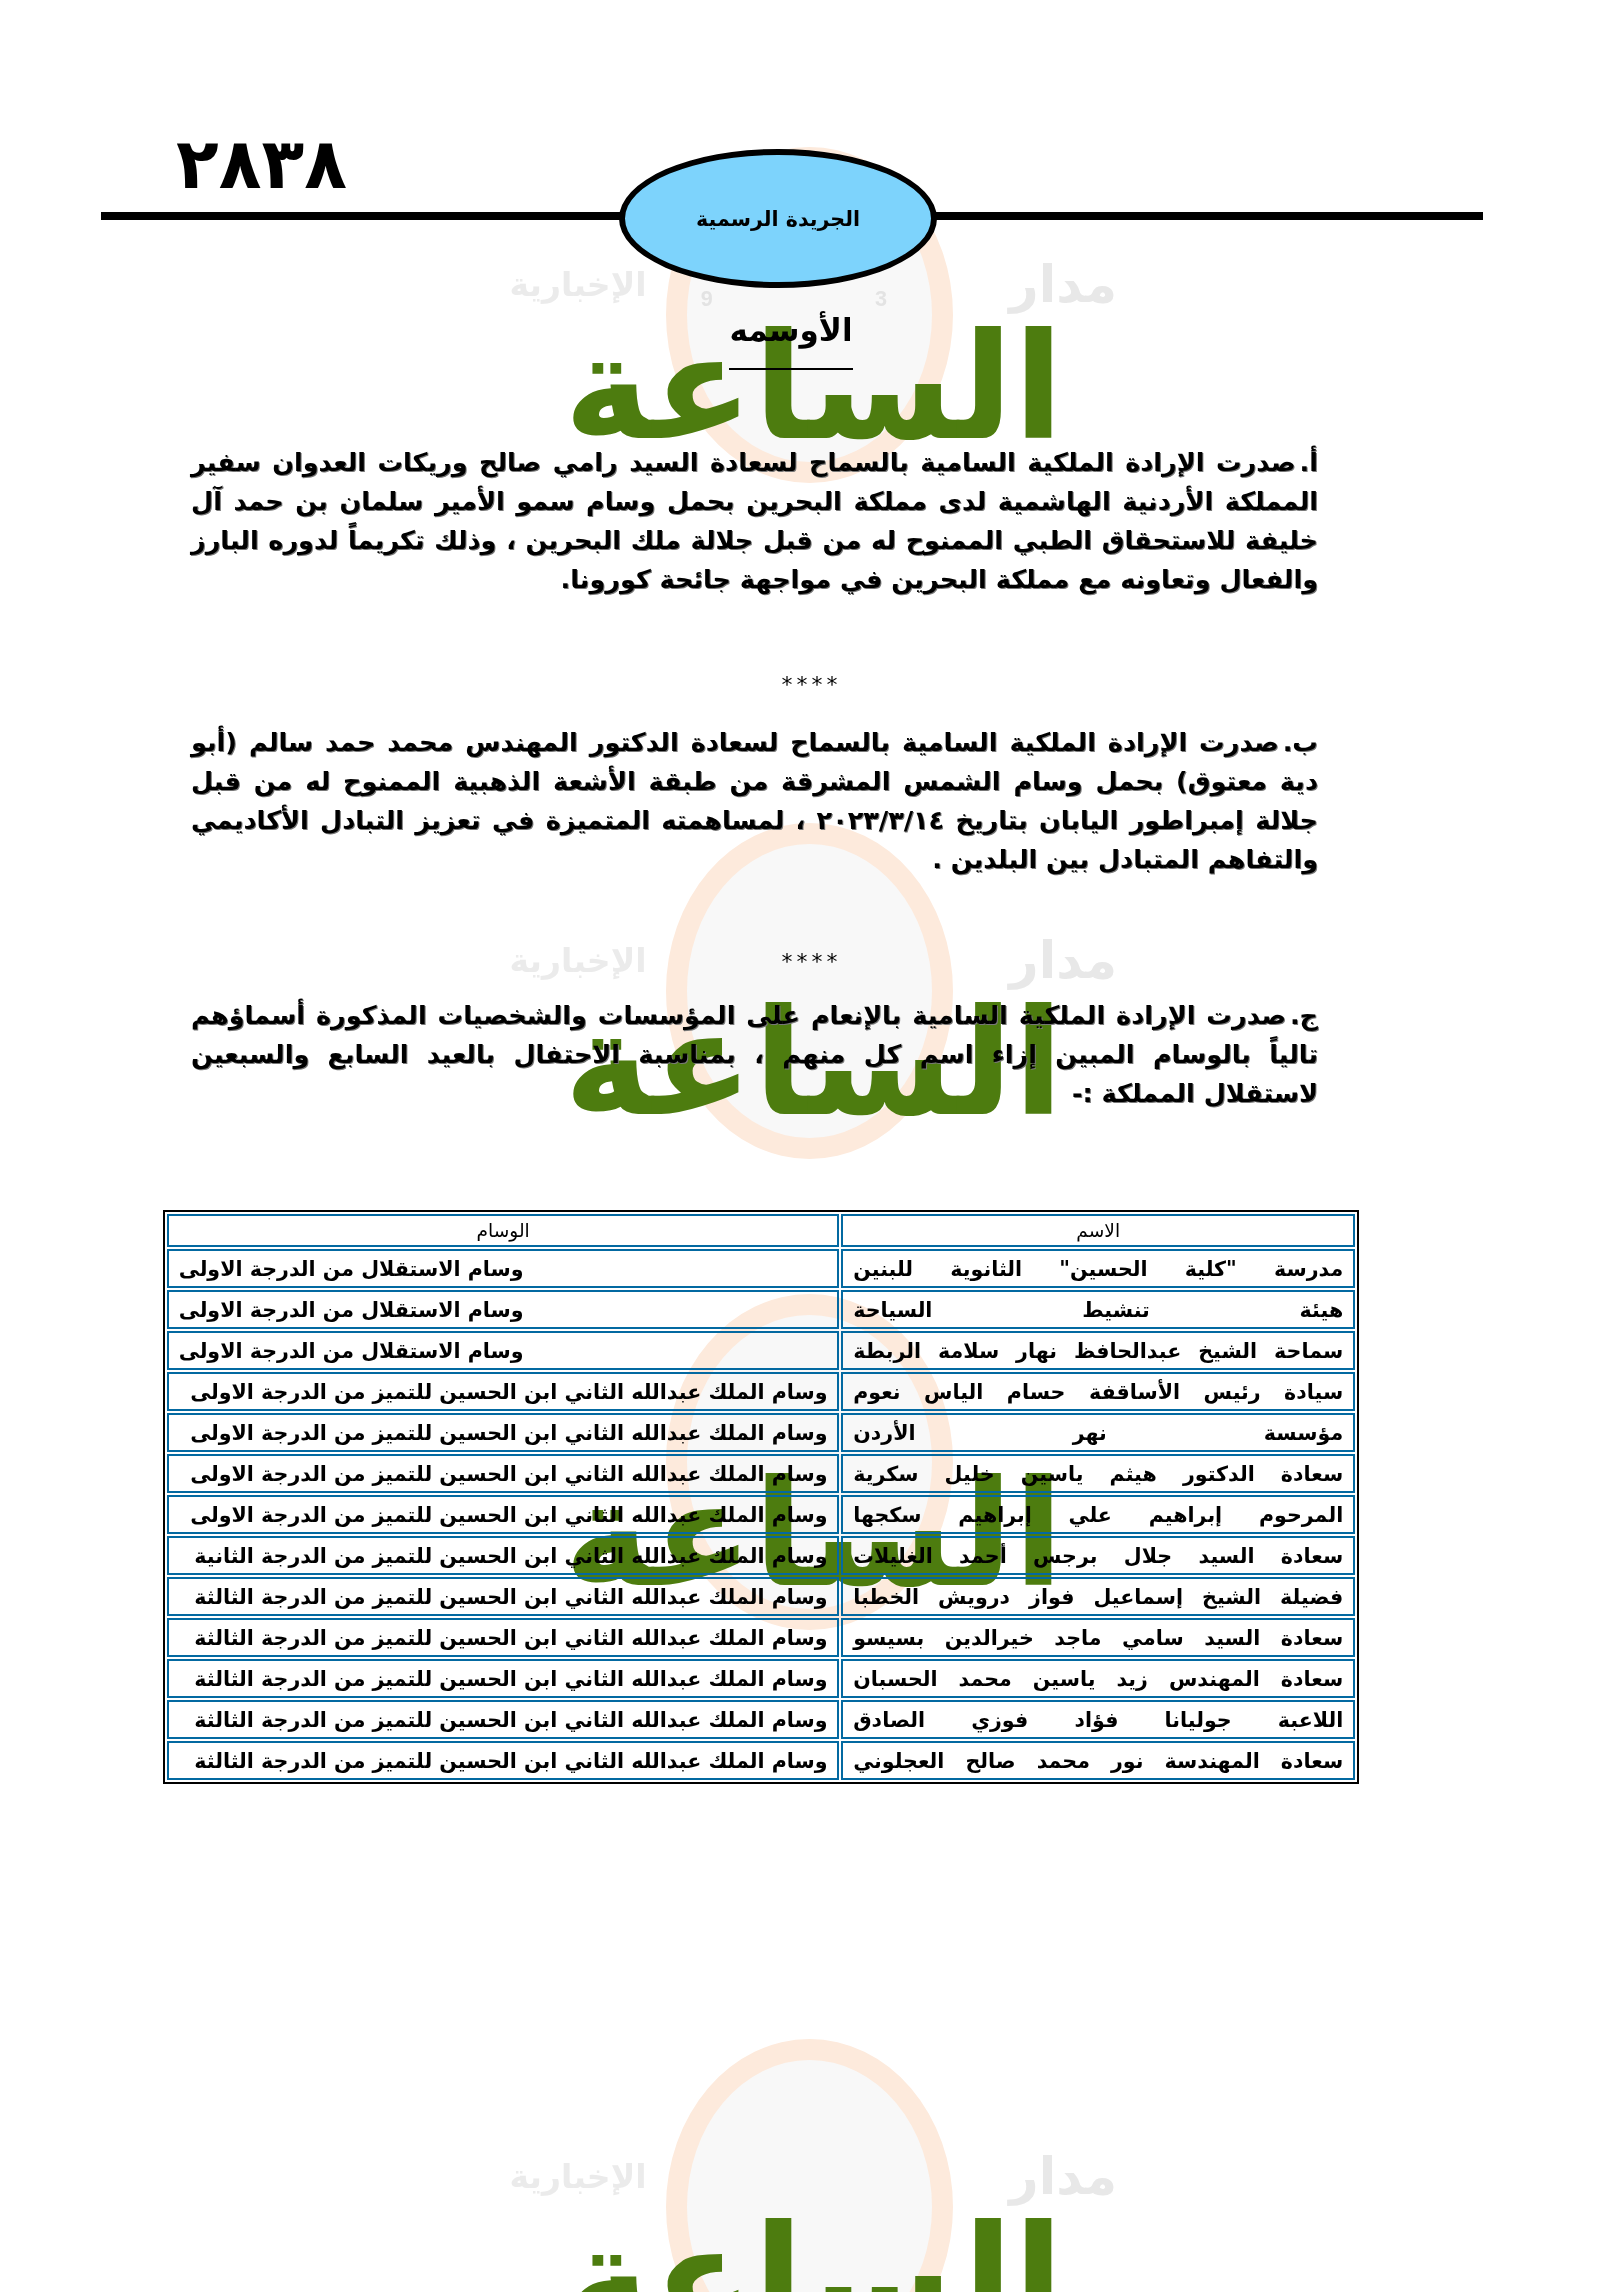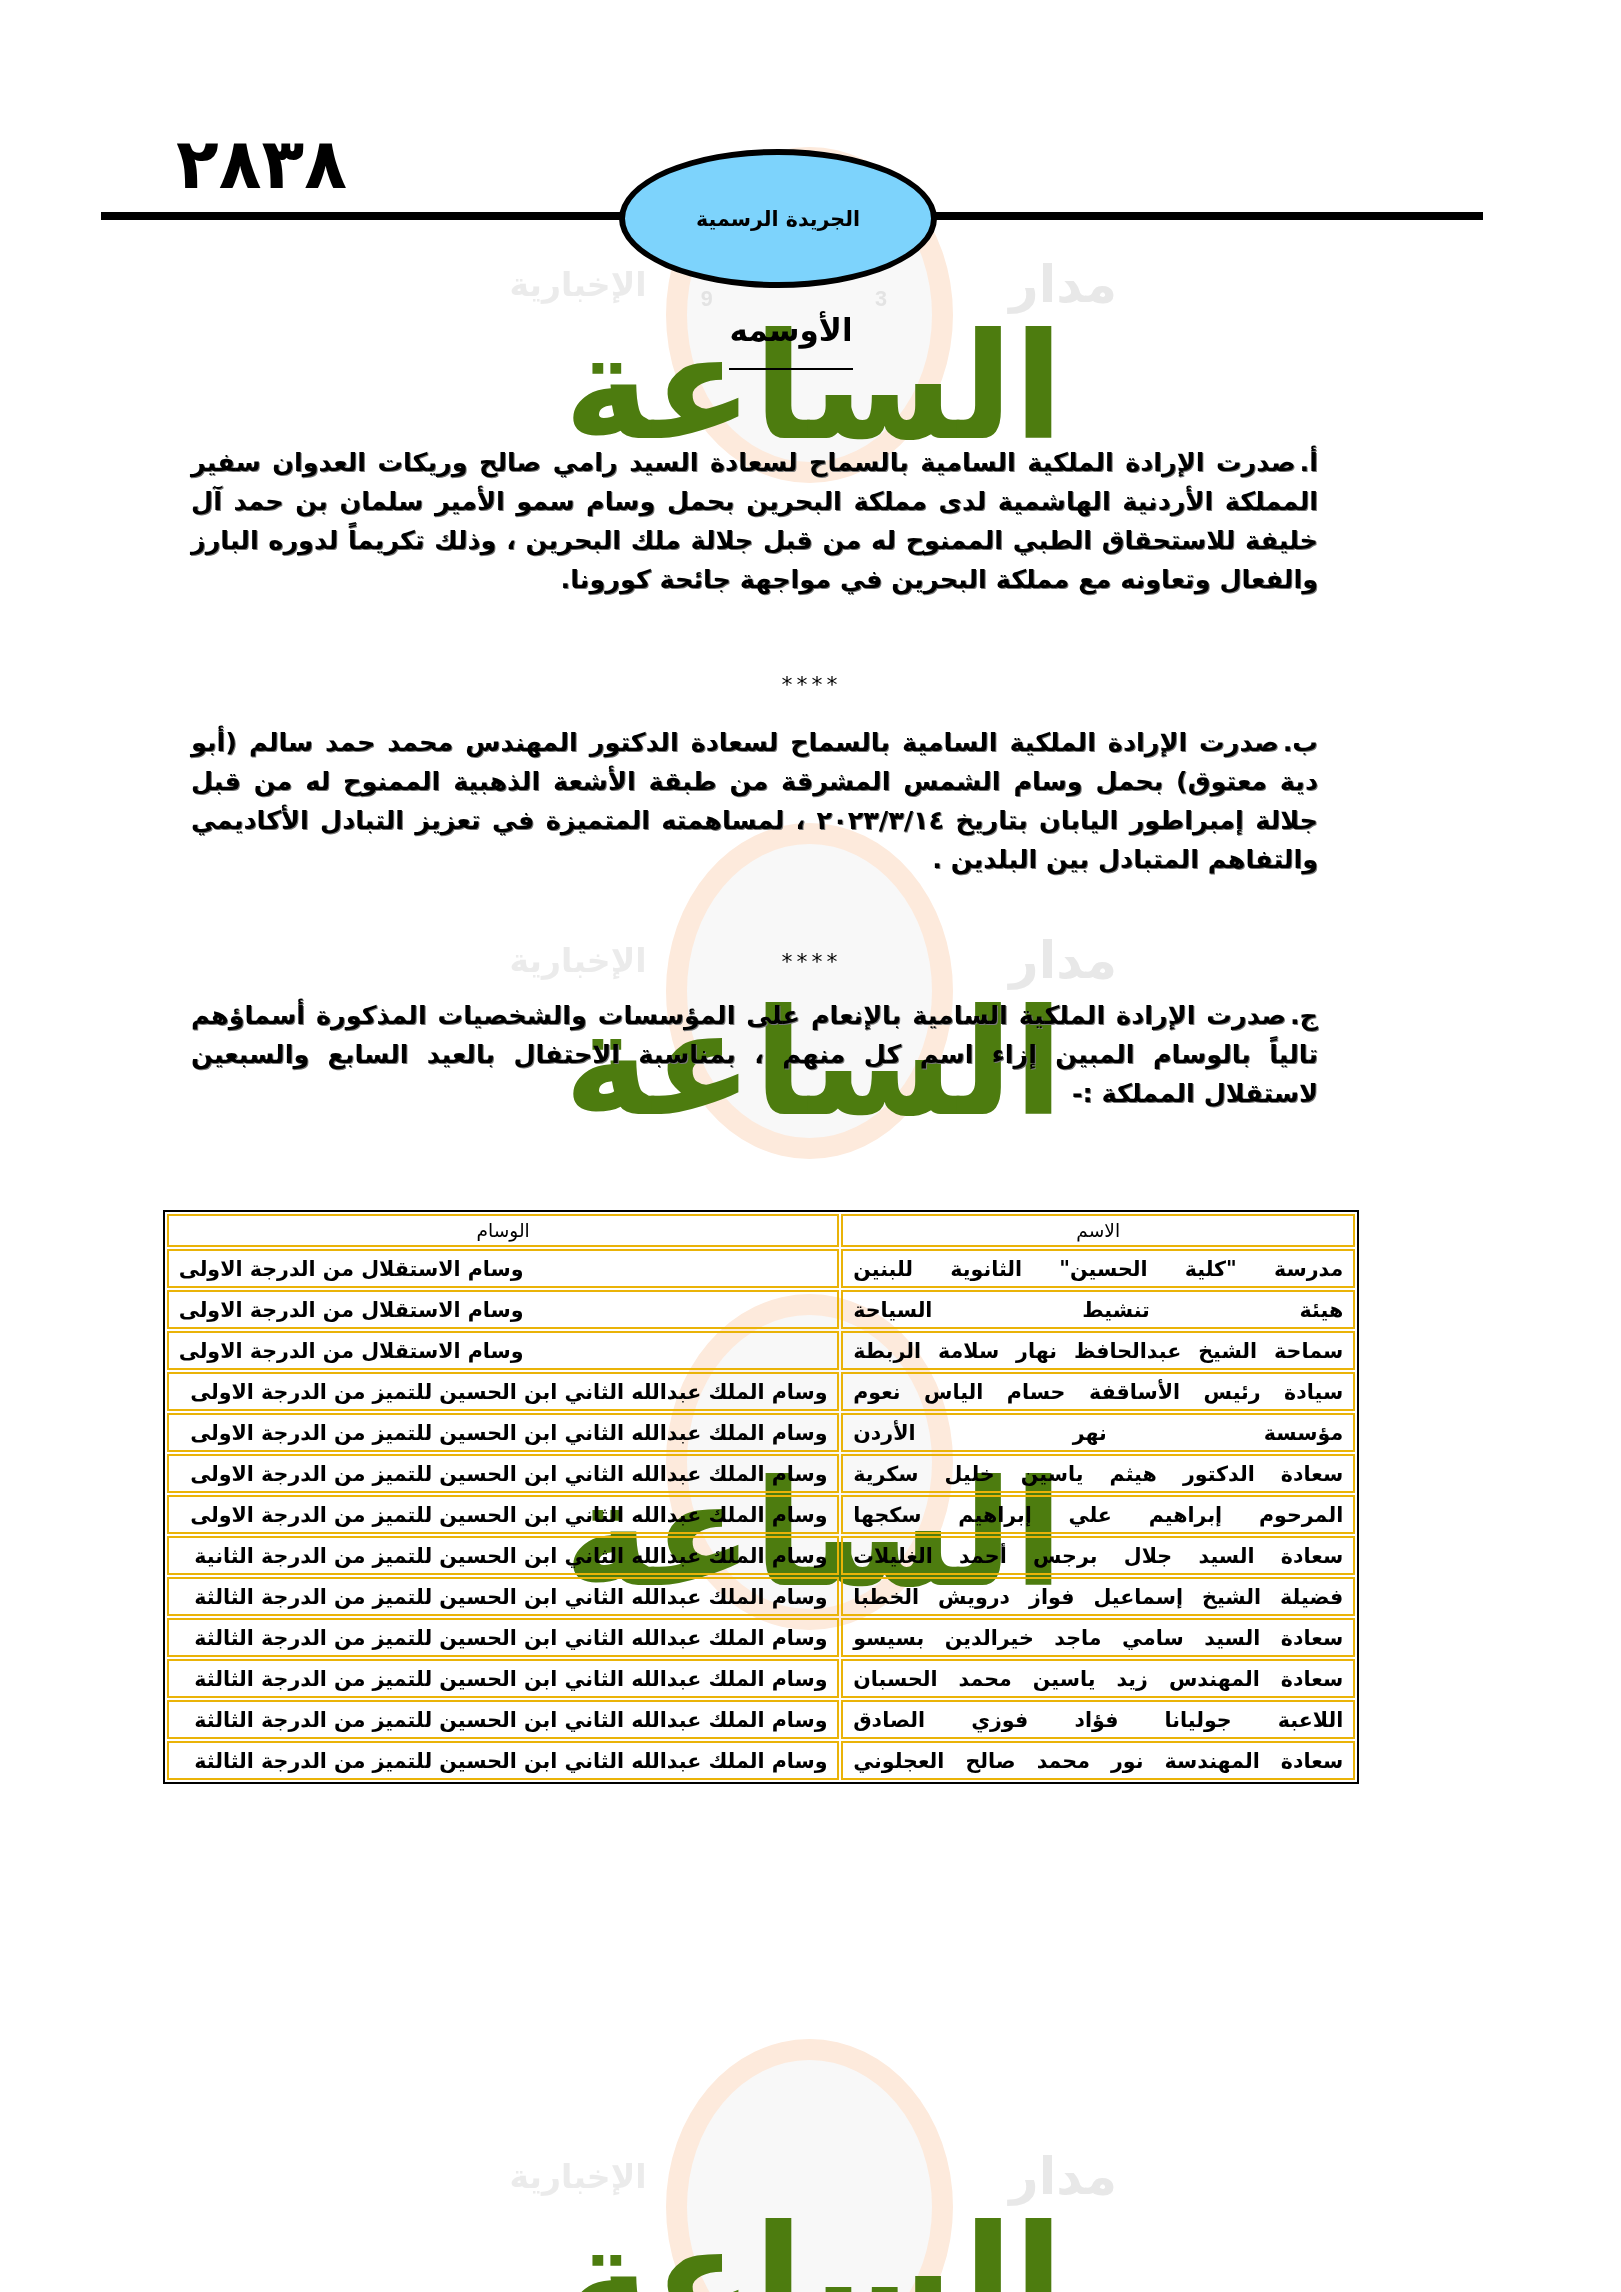--- a/index.html
+++ b/index.html
@@ -51,21 +51,21 @@
     .para .body { }
     .stars { position: absolute; left: 0; width: 1621px; text-align: center; font-size: 21.6px; letter-spacing: 2px; font-family: "DejaVu Sans Mono", monospace; }
 
     
     table.awards {
       position: absolute; left: 163px; top: 1210px; width: 1196px;
       border-collapse: separate; border-spacing: 2.9px; border: 2px solid #000;
       direction: rtl; background: transparent;
     }
     table.awards td, table.awards th {
-      border: 2px solid #eab308; padding: 0 9.8px; height: 35px;
+      border: 2px solid #0369a1; padding: 0 9.8px; height: 35px;
       font-size: 20.6px; font-weight: bold; white-space: nowrap;
     }
     table.awards th { font-weight: normal; text-align: center; height: 29px; font-size: 18.6px; }
     table.awards td.name { text-align: right; width: 490px; text-align-last: justify; }
     table.awards td.medal { text-align: left; }
     table.awards td.medal.long { text-align: right; }
   </style>
 </head>
 <body>
 

